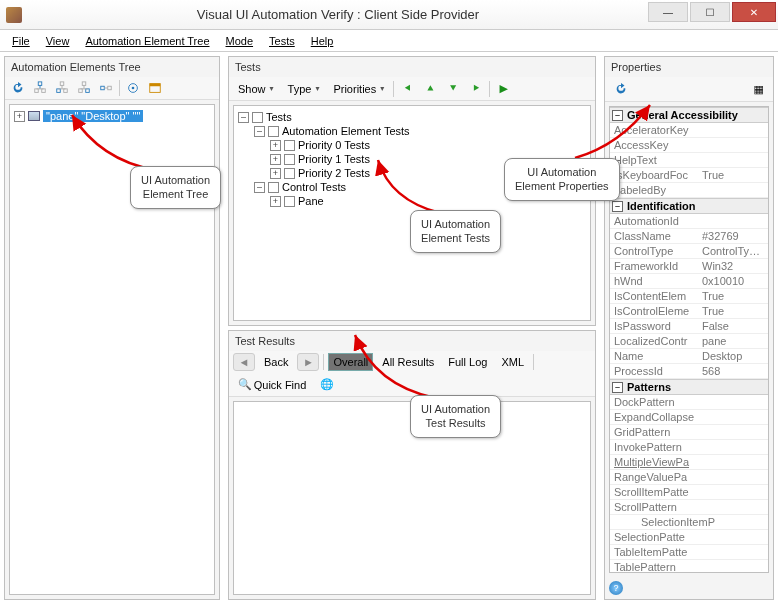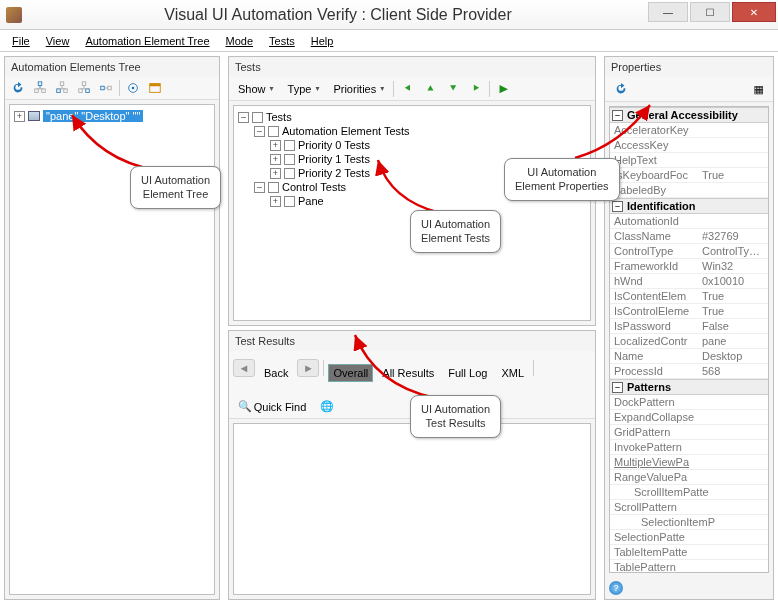--- a/index.html
+++ b/index.html
@@ -1,21 +1,21 @@
 <!DOCTYPE html>
 <html><head>
 <meta charset="utf-8">
 <style>
 * { box-sizing: border-box; margin: 0; padding: 0; font-family: "Segoe UI", Tahoma, sans-serif; font-size: 11px; }
 body { background: #fff; width: 778px; height: 604px; overflow: hidden; position: relative; }
 
 
 .titlebar { height: 30px; background: linear-gradient(#fff, #f4f4f4); border-bottom: 1px solid #ccc; display: flex; align-items: center; position: relative; }
 .titlebar .app-icon { width: 16px; height: 16px; margin: 0 6px; background: linear-gradient(135deg,#b84,#854); border-radius: 2px; }
-.titlebar .title { flex: 1; text-align: center; font-size: 16px; color: #333; }
+.titlebar .title { flex: 1; text-align: center; font-size: 13px; color: #333; }
 .win-controls { display: flex; height: 100%; }
 .win-btn { width: 40px; height: 20px; margin-top: 2px; margin-right: 2px; display: flex; align-items: center; justify-content: center; font-size: 10px; color: #333; }
 .win-min, .win-max { background: #e8e8e8; border: 1px solid #ccc; }
 .win-close { background: #c94f44; color: #fff; border: 1px solid #a33; width: 44px; }
 
 
 .menubar { height: 22px; border-bottom: 1px solid #ccc; display: flex; align-items: center; padding: 0 6px; gap: 4px; }
 .menu-item { padding: 2px 6px; cursor: default; }
 .menu-item .u { text-decoration: underline; }
 
@@ -41,21 +41,21 @@
 .tree-row { display: flex; align-items: center; gap: 3px; padding: 1px 0; white-space: nowrap; }
 .exp { width: 11px; height: 11px; border: 1px solid #888; display: inline-flex; align-items: center; justify-content: center; font-size: 9px; line-height: 1; color: #444; background: #fff; }
 .cb { width: 11px; height: 11px; border: 1px solid #888; background: #fff; }
 .ind1 { padding-left: 16px; }
 .ind2 { padding-left: 32px; }
 .sel { background: #3393df; color: #fff; padding: 0 3px; }
 .win-icon { width: 12px; height: 10px; border: 1px solid #557; background: linear-gradient(#cde, #abc); display: inline-block; }
 
 
 .panel-results { border: 1px solid #bfbfbf; background: #f4f4f4; margin: 0 4px 4px; flex: 1; display: flex; flex-direction: column; }
-.results-toolbar .tbtn { font-size: 11px; margin-top: 11px; }
+.results-toolbar .tbtn { font-size: 11px; }
 .active-btn { border: 1px solid #7aa; background: #737373; }
 
 
 .prop-grid { padding: 0; }
 .prop-cat { display: flex; align-items: center; gap: 4px; background: #eee; border-top: 1px solid #ccc; border-bottom: 1px solid #ccc; padding: 1px 2px; font-weight: bold; }
 .prop-cat .exp { border-color: #666; }
 .prop-row { display: flex; border-bottom: 1px solid #eee; }
 .prop-k { width: 88px; padding: 1px 4px; color: #777; overflow: hidden; text-overflow: ellipsis; white-space: nowrap; }
 .prop-v { flex: 1; padding: 1px 4px; color: #777; overflow: hidden; text-overflow: ellipsis; white-space: nowrap; }
 
@@ -357,21 +357,21 @@
           <div class="prop-row">
             <div class="prop-k" style="width: 100%;">InvokePattern</div>
           </div>
           <div class="prop-row">
             <div class="prop-k" style="width: 100%; text-decoration: underline;">MultipleViewPa</div>
           </div>
           <div class="prop-row">
             <div class="prop-k" style="width: 100%;">RangeValuePa</div>
           </div>
           <div class="prop-row">
-            <div class="prop-k" style="width: 100%; margin-left: 20px;">ScrollItemPatte</div>
+            <div class="prop-k" style="width: 100%;">ScrollItemPatte</div>
           </div>
           <div class="prop-row">
             <div class="prop-k" style="width: 100%;">ScrollPattern</div>
           </div>
           <div class="prop-row">
             <div class="prop-k" style="width: 100%; margin-left: 27px;">SelectionItemP</div>
           </div>
           <div class="prop-row">
             <div class="prop-k" style="width: 100%;">SelectionPatte</div>
           </div>

